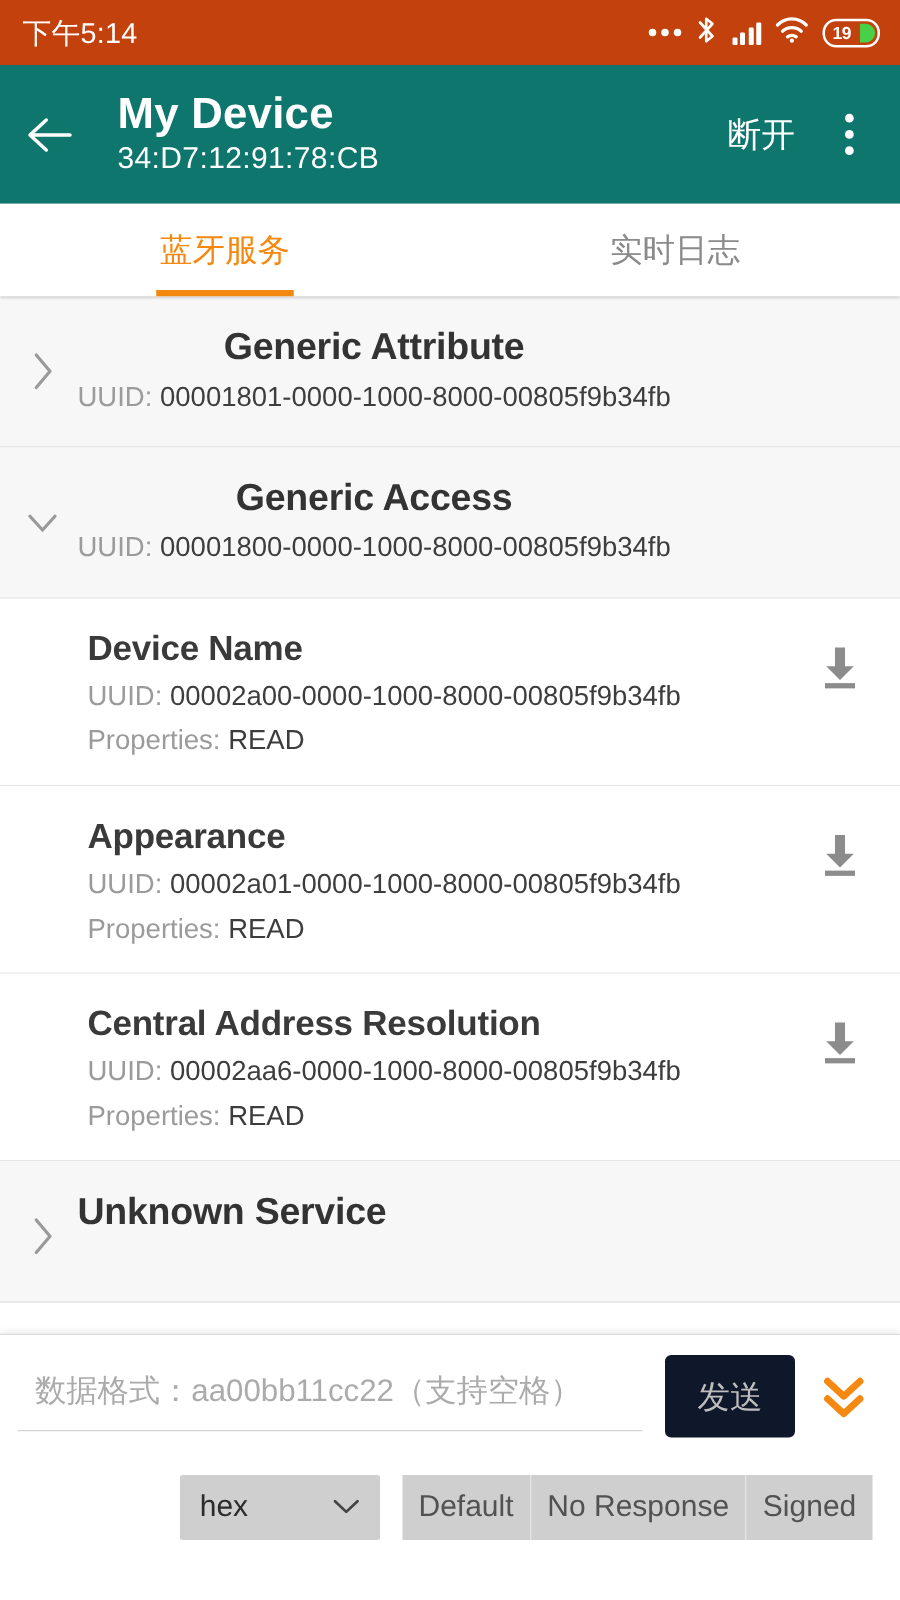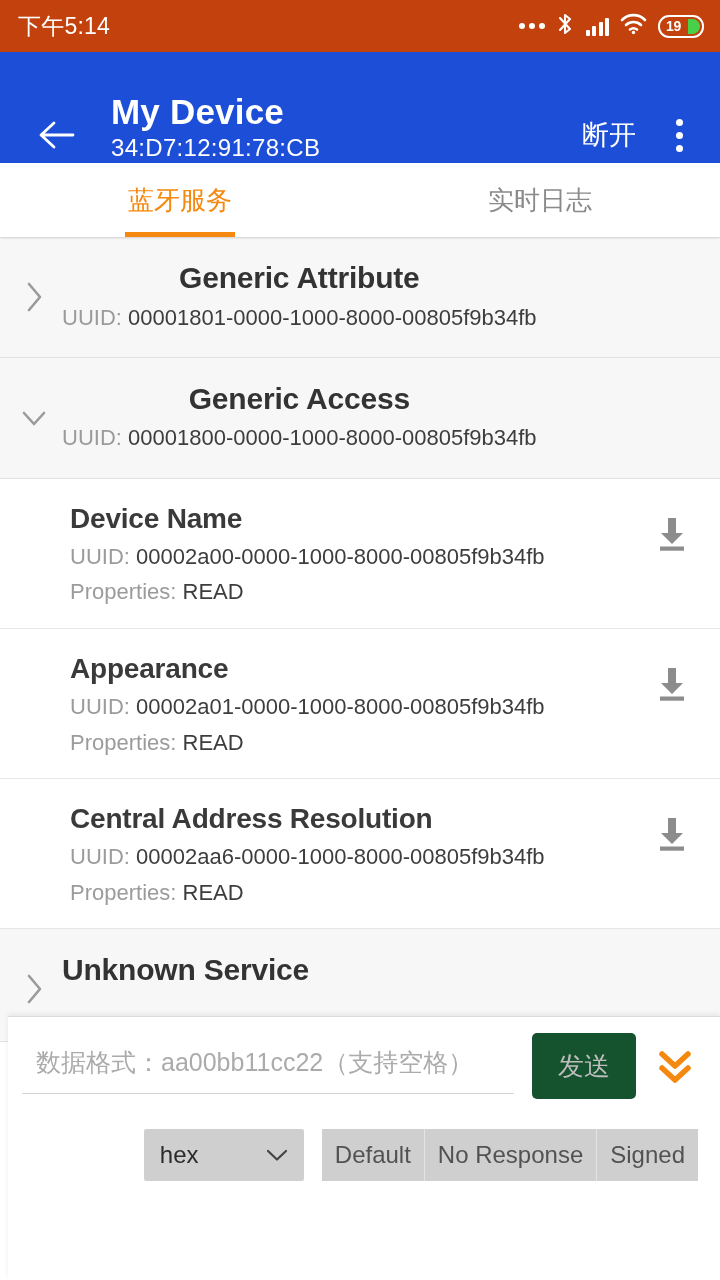--- a/index.html
+++ b/index.html
@@ -33,22 +33,22 @@
     color:#fff; font-size:14px; font-weight:bold; line-height:1;
     padding-left:4px; letter-spacing:-.3px;
   }
   .battery-fill {
     position:absolute; right:2px; top:2px; bottom:2px; width:12px;
     background:#49D049; border-radius:0 8px 8px 0;
   }
 
   
   #app-bar {
-    height:111px; background:#1d4ed8;
-    display:flex; align-items:flex-end; padding:0 18px 0 29px;
+    height:111px; background:#0f766e;
+    display:flex; align-items:center; padding:0 18px 0 12px;
   }
   #back-button {
     width:56px; height:56px; display:flex; align-items:center; justify-content:center;
     flex:0 0 auto; cursor:pointer;
   }
   #titles { flex:1 1 auto; padding-left:26px; }
   #device-title {
     color:#fff; font-size:35px; font-weight:bold; line-height:1.05;
     letter-spacing:.2px;
   }
@@ -115,36 +115,36 @@
   }
   .char-meta { font-size:22px; color:#9b9b9b; margin-top:8px; line-height:1.25; }
   .char-meta b { color:#3d3d3d; font-weight:normal; }
   .dl-btn {
     flex:0 0 auto; width:52px; height:52px; display:flex;
     align-items:center; justify-content:center; margin-top:4px; cursor:pointer;
   }
 
   
   #bottom-panel {
-    position:absolute; left:8px; right:0; bottom:0; height:264px;
+    position:absolute; left:0; right:0; bottom:0; height:213px;
     background:#fff; border-top:1px solid #DCDCDC;
     box-shadow:0 -2px 5px rgba(0,0,0,.07); z-index:5;
     padding:16px 14px 0 14px;
   }
   #send-row { display:flex; align-items:center; gap:0; }
   #data-input {
     flex:1 1 auto; border:none; border-bottom:1px solid #D4D4D4;
     background:transparent; outline:none; height:56px;
     font-size:25px; color:#333; font-family:inherit;
     padding:0 4px 6px 14px;
   }
   #data-input::placeholder { color:#ABABAB; }
   #send-button {
     flex:0 0 auto; margin-left:18px; width:104px; height:66px;
-    background:#14532d; border:none; border-radius:5px;
+    background:#0f172a; border:none; border-radius:5px;
     color:#BDBDBD; font-size:26px; font-family:inherit; cursor:default;
   }
   #expand-button {
     flex:0 0 auto; width:62px; height:62px; margin-left:8px;
     display:flex; align-items:center; justify-content:center; cursor:pointer;
   }
 
   #options-row {
     display:flex; align-items:center; justify-content:flex-end;
     margin-top:30px; padding-right:8px;

